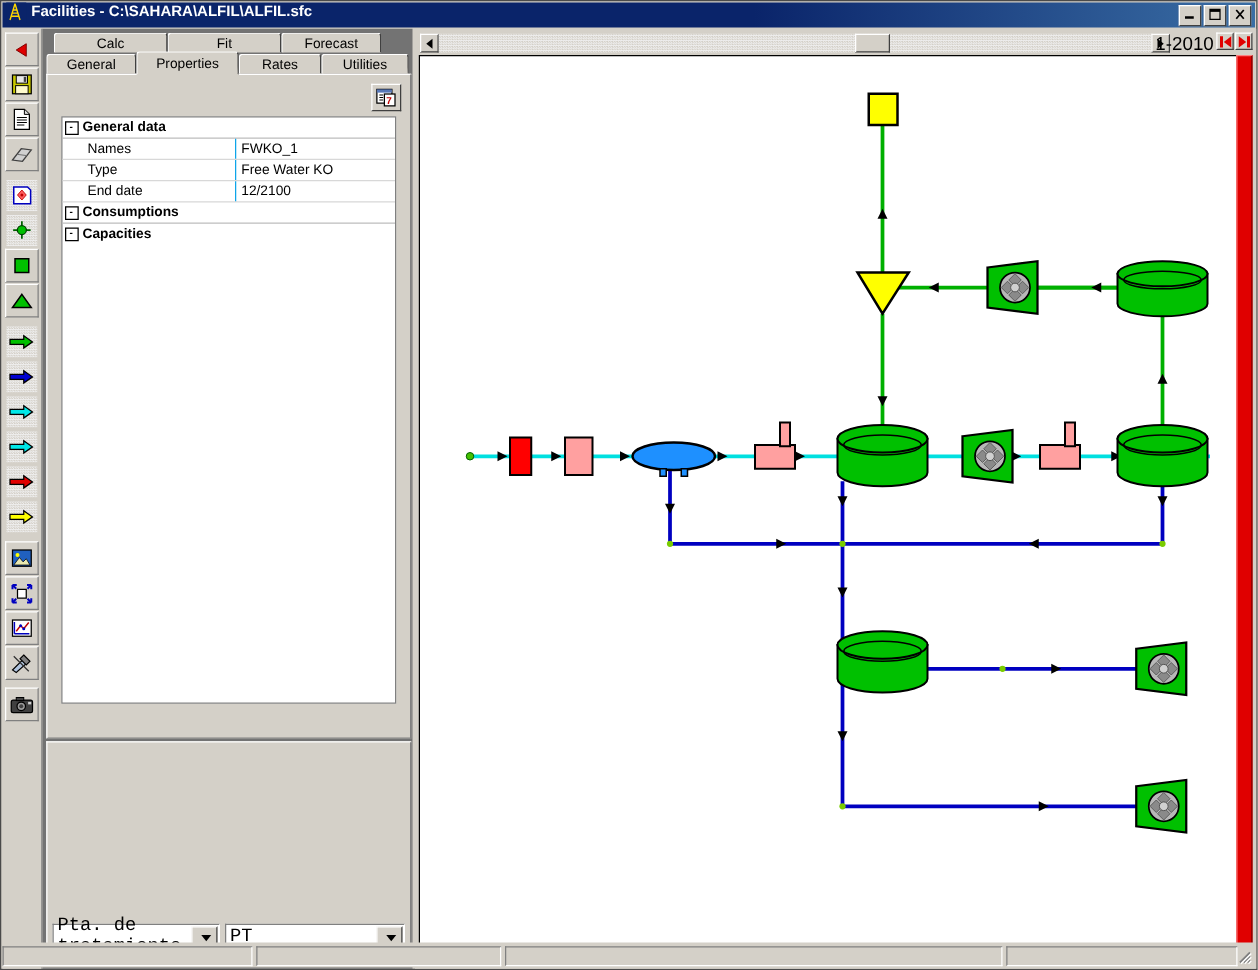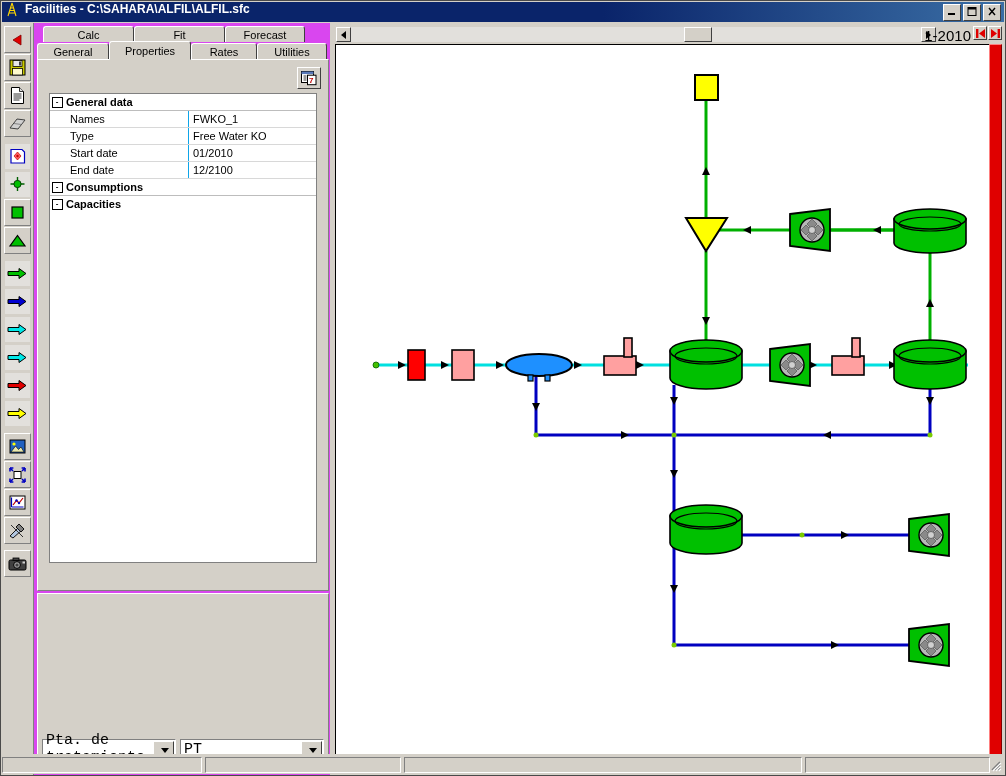--- a/index.html
+++ b/index.html
@@ -30,21 +30,21 @@
   .tbtn{width:25px;height:25px;margin:1px auto 0 auto;background:#d4d0c8;
     border-top:1px solid #fff;border-left:1px solid #fff;
     border-right:1px solid #808080;border-bottom:1px solid #808080;
     display:flex;align-items:center;justify-content:center;position:relative;}
   .tbtn.flat{border-top:1px solid #d4d0c8;border-left:1px solid #d4d0c8;
     border-right:1px solid #d4d0c8;border-bottom:1px solid #d4d0c8;
     background:repeating-conic-gradient(#d4d0c8 0% 25%, #efefef 0% 50%) 50%/2px 2px;}
   .tbgap{height:5px;}
 
   
-  .lpanel{position:absolute;left:33px;top:22px;width:296px;height:752px;background:#d946ef;}
+  .lpanel{position:absolute;left:33px;top:22px;width:296px;height:752px;background:#737373;}
   .tabrow1{position:absolute;left:3px;top:3px;width:290px;height:16px;}
   .tabrow2{position:absolute;left:3px;top:18px;width:290px;height:18px;}
   .tab{position:absolute;height:16px;background:#d4d0c8;
      border-top:1px solid #fff;border-left:1px solid #fff;border-right:1px solid #404040;
      text-align:center;line-height:16px;font-size:11px;box-sizing:border-box;
      border-top-left-radius:3px;border-top-right-radius:3px;}
   .tab.sel{height:19px;background:#d4d0c8;z-index:5;font-weight:normal;line-height:18px;}
 
   .formarea{position:absolute;left:3px;top:36px;width:290px;height:530px;background:#d4d0c8;
      border-top:1px solid #fff;border-left:1px solid #fff;
@@ -349,25 +349,20 @@
           <span class="gname">Names</span>
           <span class="gval">FWKO_1</span>
         </div>
         <div class="grow">
           <span class="gcell-exp"></span>
           <span class="gname">Type</span>
           <span class="gval">Free Water KO</span>
         </div>
         <div class="grow">
           <span class="gcell-exp"></span>
-          <span class="gname">Start date</span>
-          <span class="gval">01/2010</span>
-        </div>
-        <div class="grow">
-          <span class="gcell-exp"></span>
           <span class="gname">End date</span>
           <span class="gval">12/2100</span>
         </div>
 
         <div class="grow hdr">
           <span class="gcell-exp">
             <span class="expbox"><span>-</span></span>
           </span>
           <span class="gname hdrname">Consumptions</span>
         </div>

